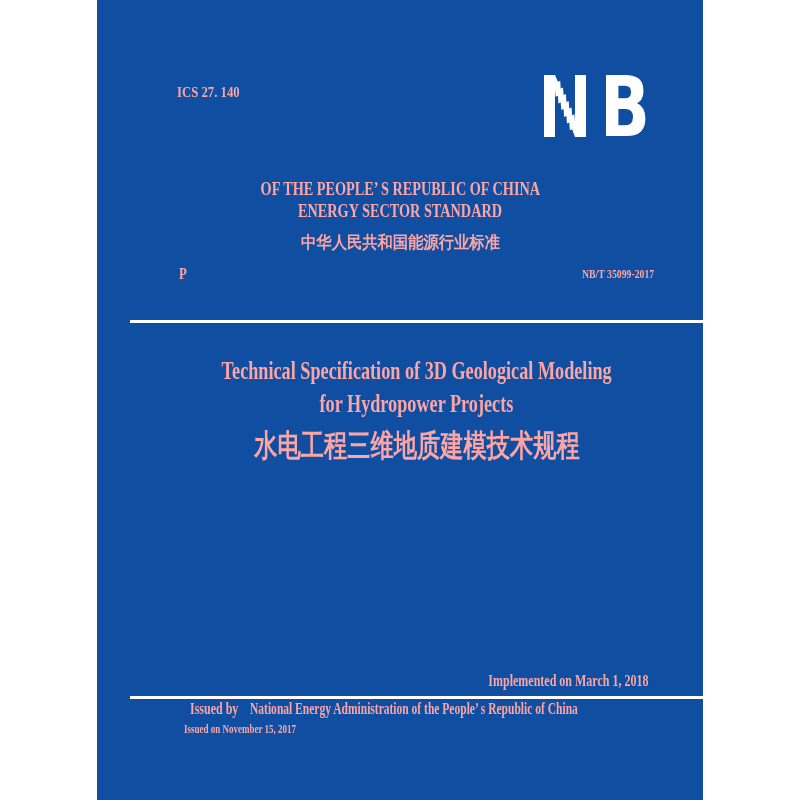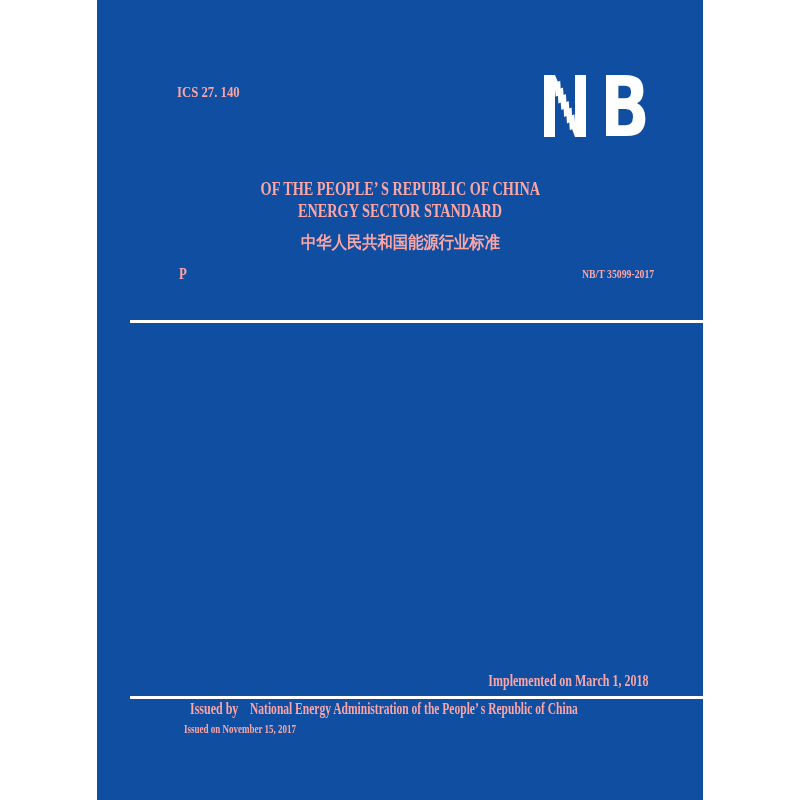--- a/index.html
+++ b/index.html
@@ -78,20 +78,25 @@
     <div class="en"><span class="sq-c">OF THE PEOPLE’ S REPUBLIC OF CHINA</span></div>
     <div class="en"><span class="sq-c">ENERGY SECTOR STANDARD</span></div>
     <div class="cn"><span class="sq90-c">中华人民共和国能源行业标准</span></div>
   </div>
 
   <div class="abs class-letter"><span class="sq-l">P</span></div>
   <div class="abs std-code"><span class="sq-r">NB/T 35099-2017</span></div>
 
   <div class="abs rule rule-top"></div>
 
+  <div class="abs title-block">
+    <div class="en"><span class="sq70-c">Technical Specification of 3D Geological Modeling</span></div>
+    <div class="en"><span class="sq70-c">for Hydropower Projects</span></div>
+    <div class="cn"><span class="sq-c">水电工程三维地质建模技术规程</span></div>
+  </div>
 
   <div class="abs issued-on"><span class="sq-l">Issued on November 15, 2017</span></div>
   <div class="abs implemented-on"><span class="sq-r">Implemented on March 1, 2018</span></div>
 
   <div class="abs rule rule-bottom"></div>
 
   <div class="abs issued-by-row">
     <span class="sq-l">Issued by</span><span class="sq72-l org">National Energy Administration of the People’ s Republic of China</span>
   </div>
 

